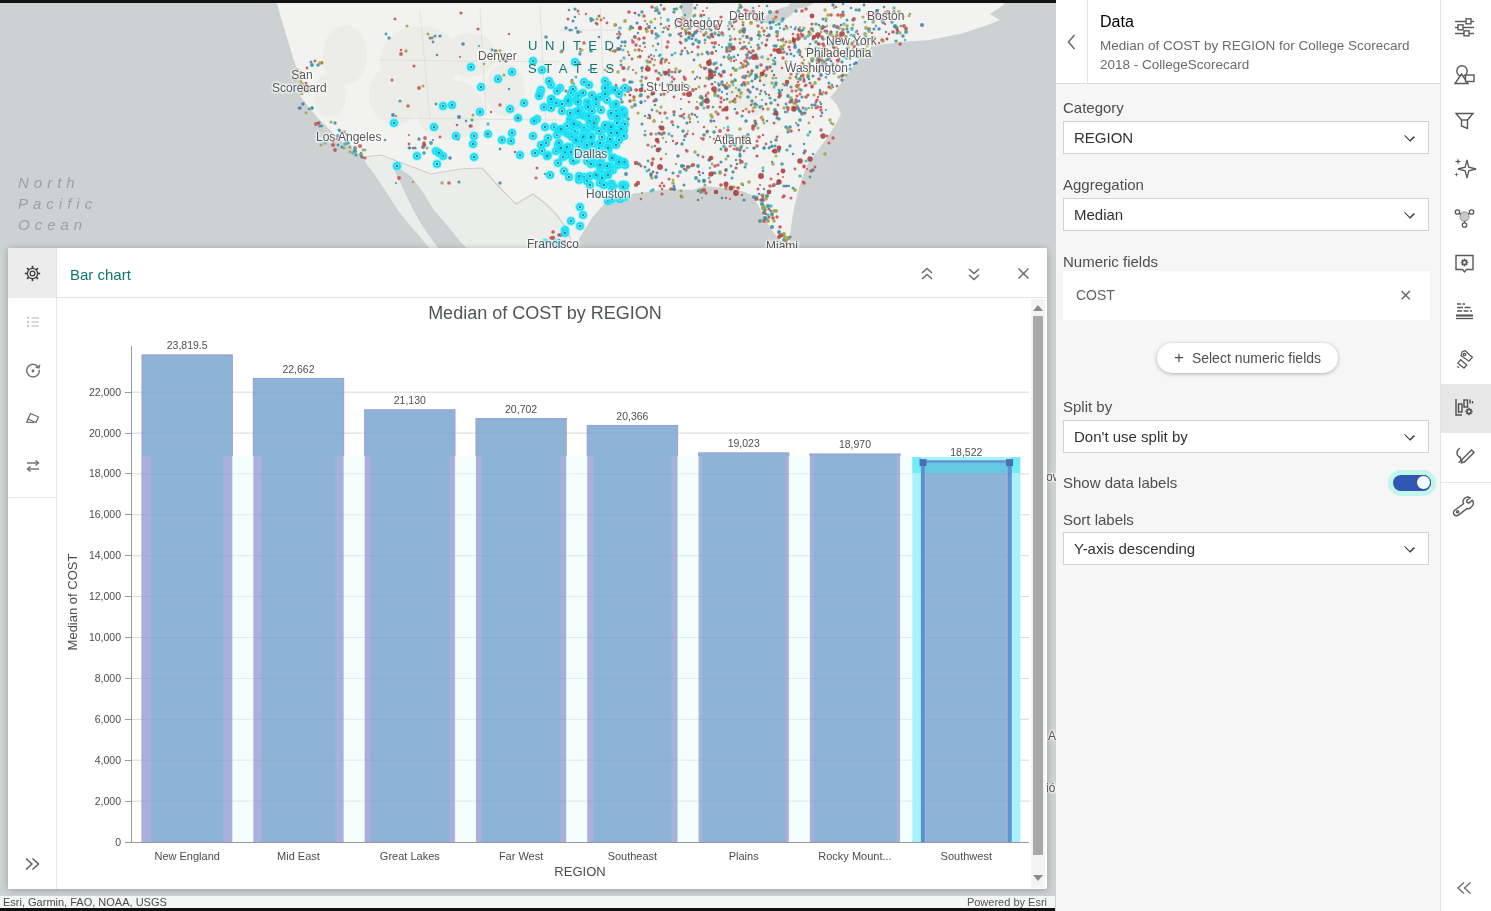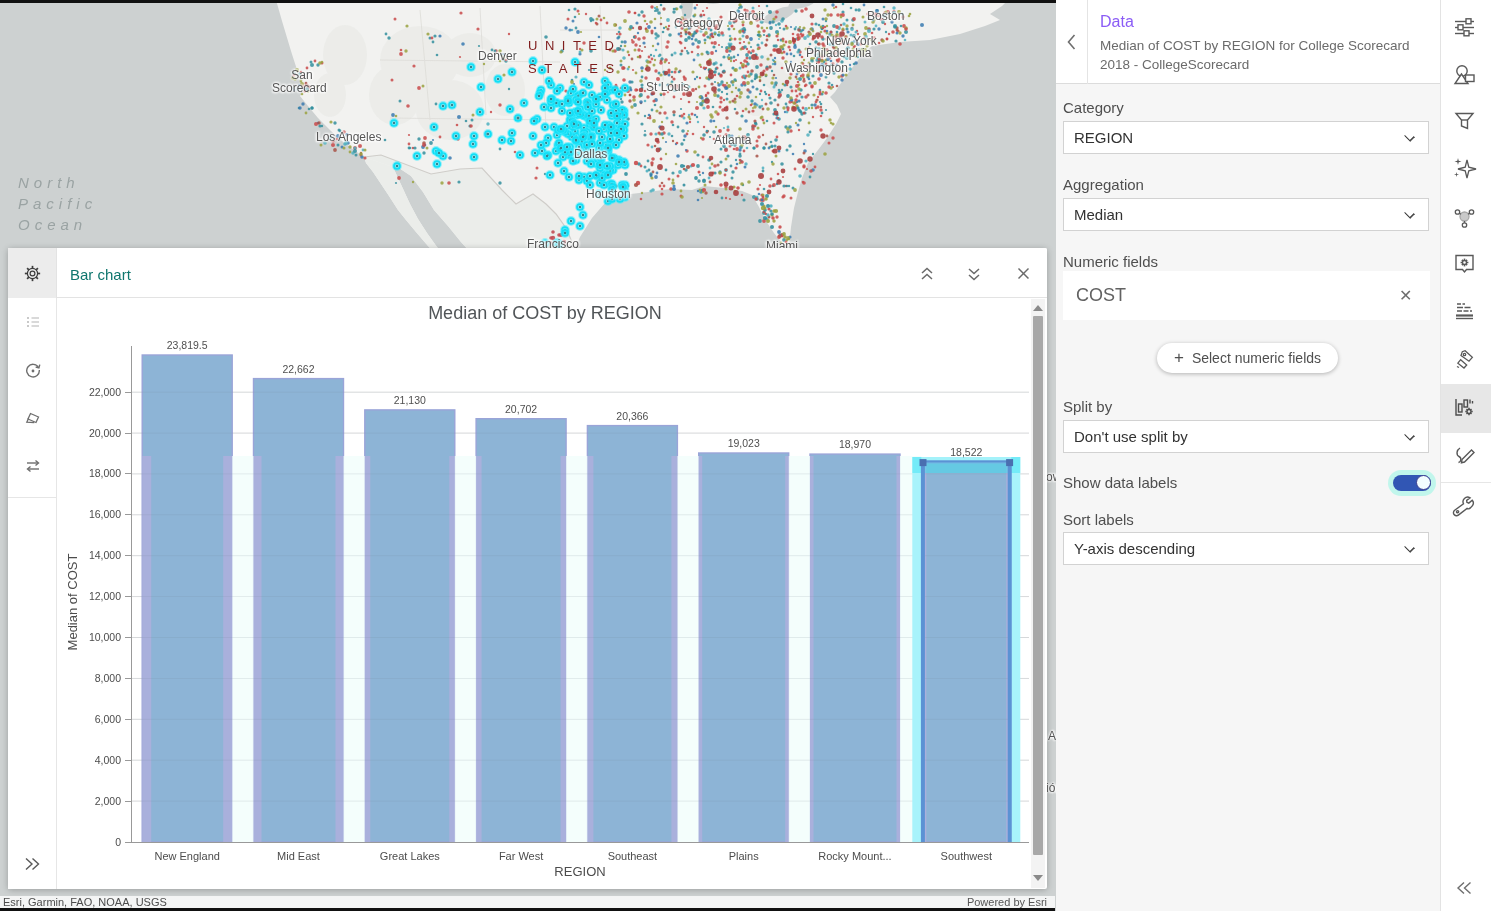--- a/index.html
+++ b/index.html
@@ -19,26 +19,26 @@
 #ctitle{left:195px;top:303px;width:700px;text-align:center;font-size:18px;color:#515558}
 #yaxis{left:-7px;top:594px;width:160px;height:16px;font-size:13px;color:#4c4c4c;transform:rotate(-90deg);transform-origin:center;text-align:center}
 #xaxis{left:300px;top:864px;width:560px;text-align:center;font-size:13px;color:#4c4c4c}
 #scroll{left:1031px;top:299px;width:14px;height:589px;background:#f3f3f3}
 #sthumb{left:1033px;top:316px;width:10px;height:539px;background:#a8a8a8;border-radius:1px}
 .sarr{position:absolute;width:0;height:0;border-left:5px solid transparent;border-right:5px solid transparent}
 
 #rpanel{left:1056px;top:0;width:384px;height:911px;background:#f6f6f6}
 #rhead{left:1056px;top:0;width:384px;height:84px;background:#fff;border-bottom:1px solid #dcdcdc}
 #rback{left:1056px;top:0;width:32px;height:84px;border-right:1px solid #e4e4e4;color:#6e6e6e;font-size:14px;text-align:center;line-height:84px}
-#rtitle{left:1100px;top:13px;font-size:16px;color:#8b5cf6}
+#rtitle{left:1100px;top:13px;font-size:16px;color:#000000}
 #rsub{left:1100px;top:36px;width:330px;font-size:13.5px;line-height:19px;color:#6b6b6b}
 .flabel{position:absolute;font-size:15px;color:#4f4f4f}
 .dd{position:absolute;left:1063px;width:366px;height:33px;background:#fff;border:1px solid #d2d2d2;font-size:15px;color:#323232;line-height:31px;padding-left:10px}
 .dd .chev{position:absolute;right:14px;top:10px;width:9px;height:9px;border-right:2.2px solid #474747;border-bottom:2.2px solid #474747;transform:rotate(45deg) scale(1,.8);transform-origin:center;border-radius:1px}
-#costrow{left:1063px;top:271px;width:367px;height:49px;background:#fff;font-size:18px;color:#626262;line-height:49px;padding-left:13px}
+#costrow{left:1063px;top:271px;width:367px;height:49px;background:#fff;font-size:14px;color:#626262;line-height:49px;padding-left:13px}
 #costx{left:1399px;top:288px;width:16px;height:16px;color:#6e6e6e;font-size:16px;line-height:16px}
 #selpill{left:1157px;top:343px;width:181px;height:30px;background:#fff;border-radius:15px;box-shadow:0 1px 4px rgba(0,0,0,.28);font-size:14px;color:#4f4f4f;text-align:center;line-height:30px}
 #toggle{left:1393px;top:475px;width:38px;height:16px;border-radius:8px;background:#3156b4;box-shadow:0 0 0 5px rgba(150,246,228,.55)}
 #toggle .knob{position:absolute;right:0px;top:0px;width:15px;height:15px;border-radius:50%;background:#f2fdff;border:1px solid #3b3f8f;box-sizing:border-box}
 
 #toolbar{left:1440px;top:0;width:51px;height:911px;background:#fff;border-left:1px solid #e3e3e3}
 #toolsel{left:1441px;top:384px;width:50px;height:49px;background:#e7e7e7}
 svg text{font-family:"Liberation Sans",sans-serif}
 .clab{position:absolute;font-size:12px;color:#575757;white-space:nowrap;text-shadow:0 0 3px #fff,0 0 3px #fff,-1px 1px 2px #fff,1px -1px 2px #fff}
 .icon{position:absolute}
@@ -3231,21 +3231,21 @@
 <g transform="translate(583,215)">
         <circle r="4.9" fill="#40ecff" opacity="0.52"></circle>
         <circle r="2.9" fill="none" stroke="#12dff6" stroke-width="1.9"></circle>
         <circle r="1.2" fill="#3a7f8a"></circle>
       </g>
 
 <g font-size="12" fill="#5d5d5d" style="text-shadow:0 0 3px #fff,0 0 3px #fff,0 0 2px #fff">
 </g>
 </svg>
 <div class="abs" style="left:18px;top:172px;font-size:15px;color:#9aa3a3;font-style:italic;letter-spacing:5px;line-height:21px">North<br>Pacific<br>Ocean</div>
-<div class="abs" style="left:528px;top:34px;font-size:13px;color:#7f1d1d;letter-spacing:7.5px;line-height:23px">UNITED<br>STATES</div>
+<div class="abs" style="left:528px;top:34px;font-size:13px;color:#0f766e;letter-spacing:7.5px;line-height:23px">UNITED<br>STATES</div>
 <div id="maplabels">
 <div class="clab" style="left:478px;top:49px">Denver</div>
 <div class="clab" style="left:284px;top:68px;text-align:center;width:36px">San</div>
 <div class="clab" style="left:272px;top:81px">Scorecard</div>
 <div class="clab" style="left:316px;top:130px">Los Angeles</div>
 <div class="clab" style="left:674px;top:16px">Category</div>
 <div class="clab" style="left:729px;top:9px">Detroit</div>
 <div class="clab" style="left:867px;top:9px">Boston</div>
 <div class="clab" style="left:826px;top:34px">New York</div>
 <div class="clab" style="left:806px;top:46px">Philadelphia</div>

